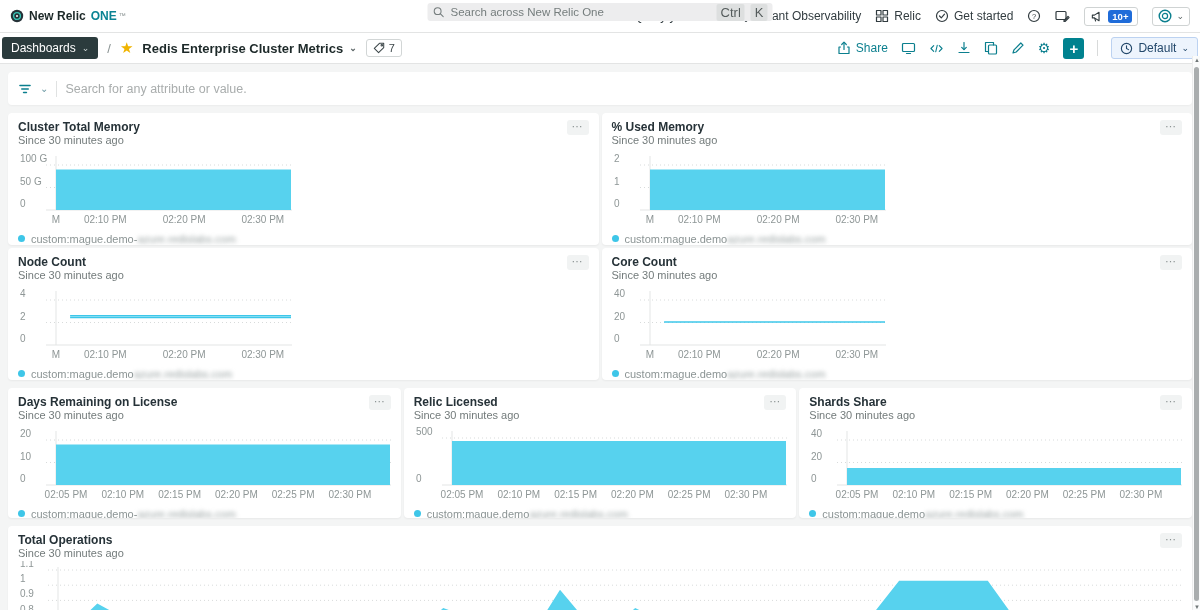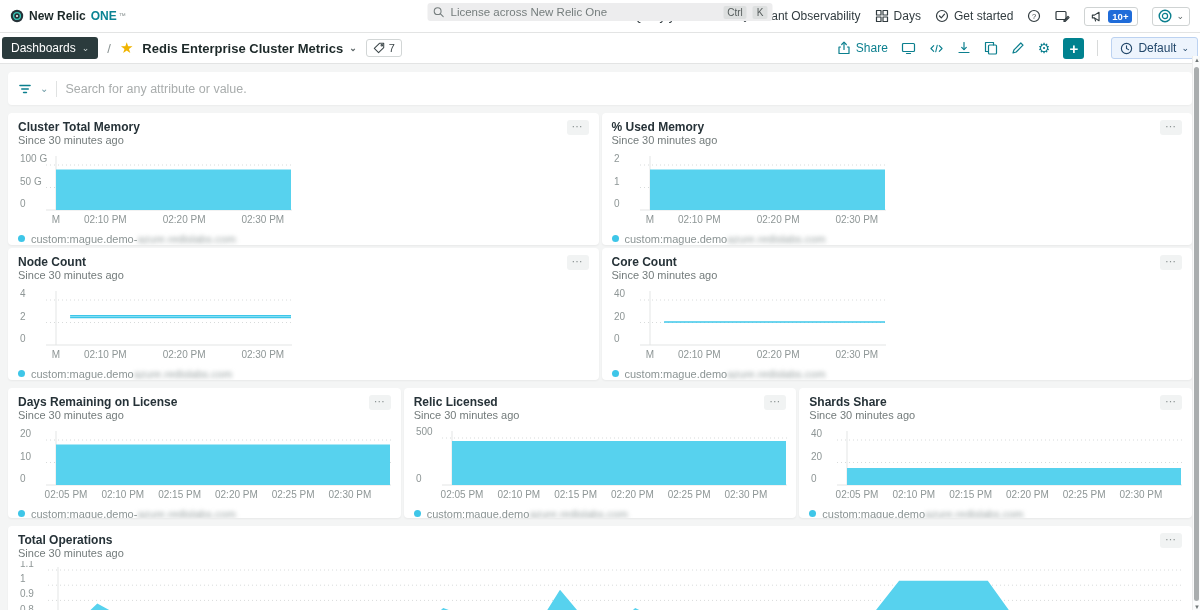--- a/index.html
+++ b/index.html
@@ -10,21 +10,21 @@
   .topnav { height:24px; background:#fff; border-bottom:1px solid #e3e4e4;
     display:flex; align-items:center; padding:16px 10px; position:relative; z-index:5; }
   .brand { display:flex; align-items:center; gap:5px; cursor:pointer; }
   .brand-name { font-size:12px; font-weight:bold; color:#1d2929; }
   .brand-one { font-size:12px; font-weight:bold; color:#0b8393; }
   .brand-tm { font-size:7px; color:#8a9393; margin-left:-3px; align-self:flex-start; margin-top:3px;}
   .global-search { position:absolute; left:50%; transform:translateX(-50%); top:3px;
     width:345px; height:18px; background:#ededee; border-radius:3px; display:flex;
     align-items:center; gap:6px; padding:0 5px; cursor:text; }
   .gs-ph { font-size:11.5px; color:#757d7d; flex:1; }
-  .kbd { background:#dddfdf; border-radius:2px; font-size:10px; color:#555c5c; padding:1px 4px; }
+  .kbd { background:#dddfdf; border-radius:2px; font-size:13px; color:#555c5c; padding:1px 4px; }
   .nav-right { margin-left:auto; display:flex; align-items:center; gap:14px; }
   .nav-item { display:flex; align-items:center; gap:5px; font-size:12px; color:#323c40; cursor:pointer; white-space:nowrap; }
   .nav-item svg { display:block; }
   .pill { display:flex; align-items:center; gap:4px; border:1px solid #cfd3d3; border-radius:3px;
     padding:1px 5px; height:19px; cursor:pointer; }
   .badge { background:#1f6cd9; color:#fff; font-size:9.5px; font-weight:bold; border-radius:3px;
     padding:1px 4px; line-height:11px;text-align:center; }
   .chev { font-size:9px; color:#5a6465; line-height:8px; }
 
   
@@ -99,21 +99,21 @@
     <span class="brand-name">New Relic</span>
     <span class="brand-one">ONE</span>
     <span class="brand-tm">™</span>
   </div>
 
   <div class="global-search">
     <svg class="ic" width="12" height="12" viewBox="0 0 14 14" style="stroke:#757d7d">
       <circle cx="6" cy="6" r="4"></circle>
         <line x1="9" y1="9" x2="12.5" y2="12.5"></line>
     </svg>
-    <span class="gs-ph">License across New Relic One</span>
+    <span class="gs-ph">Search across New Relic One</span>
     <span class="kbd">Ctrl</span>
     <span class="kbd">K</span>
   </div>
 
   <div class="nav-right">
     <div class="nav-item">
       <svg class="ic" width="14" height="14" viewBox="0 0 14 14">
         <rect x="1" y="2.5" width="12" height="9" rx="1"></rect>
           <polyline points="3.5,5.5 5.5,7 3.5,8.5"></polyline>
           <line x1="7" y1="9" x2="10" y2="9"></line>
@@ -129,21 +129,21 @@
       </svg>
       <span>Instant Observability</span>
     </div>
     <div class="nav-item">
       <svg class="ic" width="14" height="14" viewBox="0 0 14 14">
         <rect x="1.5" y="1.5" width="4.5" height="4.5"></rect>
           <rect x="8" y="1.5" width="4.5" height="4.5"></rect>
           <rect x="1.5" y="8" width="4.5" height="4.5"></rect>
           <rect x="8" y="8" width="4.5" height="4.5"></rect>
       </svg>
-      <span>Days</span>
+      <span>Relic</span>
     </div>
     <div class="nav-item">
       <svg class="ic" width="14" height="14" viewBox="0 0 14 14">
         <circle cx="7" cy="7" r="5.5"></circle>
           <polyline points="4.5,7 6.3,8.8 9.5,5.2"></polyline>
       </svg>
       <span>Get started</span>
     </div>
     <div class="nav-item">
       <svg class="ic" width="14" height="14" viewBox="0 0 14 14">

